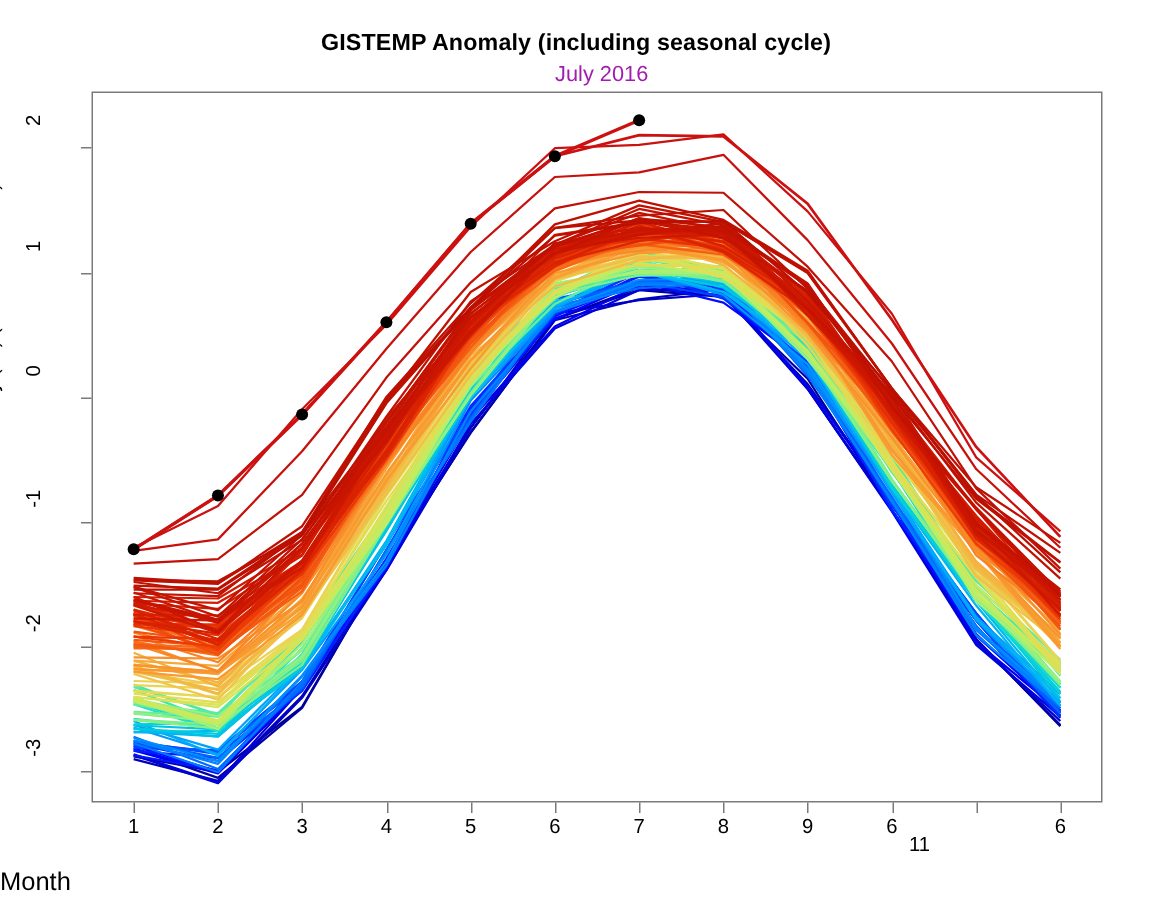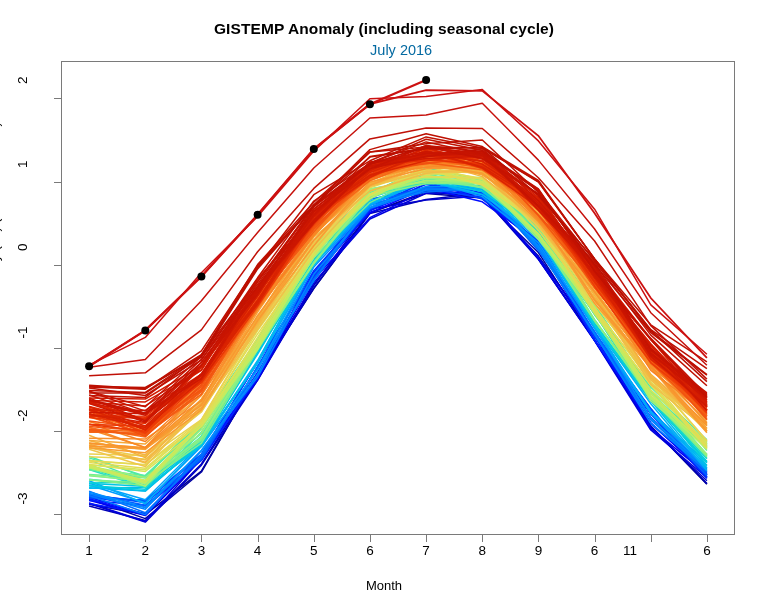--- a/index.html
+++ b/index.html
@@ -7,28 +7,28 @@
        font-family:"Liberation Sans",sans-serif;color:#000;}
   #root{position:relative;width:768px;height:520px;}
   #chart-title{position:absolute;left:0;top:20px;width:768px;text-align:center;
        font-size:15.5px;font-weight:bold;letter-spacing:.1px;}
   #plot-area{position:absolute;left:61px;top:61px;width:674px;height:474px;}
   #plot-frame{position:absolute;inset:0;border:1.1px solid #7a7a7a;box-sizing:border-box;}
   #lines-svg{position:absolute;left:0;top:0;width:674px;height:474px;display:block;}
   #ylabel{position:absolute;left:-6px;top:207px;width:220px;
        transform:rotate(-90deg);transform-origin:50% 50%;margin-left:-110px;
        text-align:center;font-size:13.5px;}
-  #xlabel{position:absolute;left:0;top:578px;width:768px;text-align:center;font-size:13px;}
+  #xlabel{position:absolute;left:0;top:578px;width:768px;text-align:left;font-size:17px;}
   .ytick-label{position:absolute;right:748px;width:40px;text-align:right;
        font-size:13.5px;transform:rotate(-90deg);}
   .ytick-mark{position:absolute;left:54px;width:7px;height:1.1px;background:#7a7a7a;}
   .xtick-label{position:absolute;top:543px;width:40px;margin-left:-20px;
        text-align:center;font-size:13.5px;}
   .xtick-mark{position:absolute;top:535px;width:1.1px;height:7px;background:#7a7a7a;}
-  #annot-july{position:absolute;font-size:14.5px;color:#0369a1;white-space:nowrap;}
+  #annot-july{position:absolute;font-size:14.5px;color:#a21caf;white-space:nowrap;}
   #caption{position:absolute;font-size:12.8px;white-space:nowrap;}
 </style>
 </head>
 <body>
 
 <div id="root">
 
   <div id="chart-title">GISTEMP Anomaly (including seasonal cycle)</div>
 
   <div id="ylabel">Anomaly (ºC) (w.r.t 1980-2015)</div>
@@ -62,21 +62,21 @@
       <div class="xtick-label" style="left: 369.9px;">6</div>
       <div class="xtick-mark" style="left: 426.1px;"></div>
       <div class="xtick-label" style="left: 426.1px;">7</div>
       <div class="xtick-mark" style="left: 482.3px;"></div>
       <div class="xtick-label" style="left: 482.3px;">8</div>
       <div class="xtick-mark" style="left: 538.4px;"></div>
       <div class="xtick-label" style="left: 538.4px;">9</div>
       <div class="xtick-mark" style="left: 594.6px;"></div>
       <div class="xtick-label" style="left: 594.6px;">6</div>
       <div class="xtick-mark" style="left: 650.8px;"></div>
-      <div class="xtick-label" style="left: 630px;">11</div>
+      <div class="xtick-label" style="left: 613px; margin-top: 12px;">11</div>
       <div class="xtick-mark" style="left: 706.9px;"></div>
       <div class="xtick-label" style="left: 706.9px;">6</div>
     </div>
 
   <div id="plot-area">
     <svg id="lines-svg" viewBox="0 0 674 474" preserveAspectRatio="none">
         <polyline points="28.1,443.2 84.3,453.6 140.4,410.2 196.6,314.1 252.8,227.6 308.9,151.8 365.1,130.7 421.3,136.3 477.4,195.1 533.6,273.7 589.8,365.3 645.9,423.2" fill="none" stroke="#00008f" stroke-width="1.5" stroke-linejoin="round"></polyline>
         <polyline points="28.1,437.8 84.3,457.6 140.4,411.0 196.6,313.9 252.8,224.1 308.9,151.6 365.1,132.4 421.3,137.0 477.4,191.5 533.6,279.1 589.8,365.8 645.9,422.7" fill="none" stroke="#0000a2" stroke-width="1.5" stroke-linejoin="round"></polyline>
         <polyline points="28.1,445.1 84.3,459.6 140.4,403.0 196.6,315.6 252.8,227.0 308.9,152.5 365.1,138.5 421.3,131.9 477.4,197.8 533.6,279.0 589.8,365.1 645.9,422.4" fill="none" stroke="#0000b6" stroke-width="1.5" stroke-linejoin="round"></polyline>
         <polyline points="28.1,442.5 84.3,461.1 140.4,404.2 196.6,319.1 252.8,224.2 308.9,148.1 365.1,139.1 421.3,135.0 477.4,198.3 533.6,279.1 589.8,367.1 645.9,419.7" fill="none" stroke="#0000c9" stroke-width="1.5" stroke-linejoin="round"></polyline>

